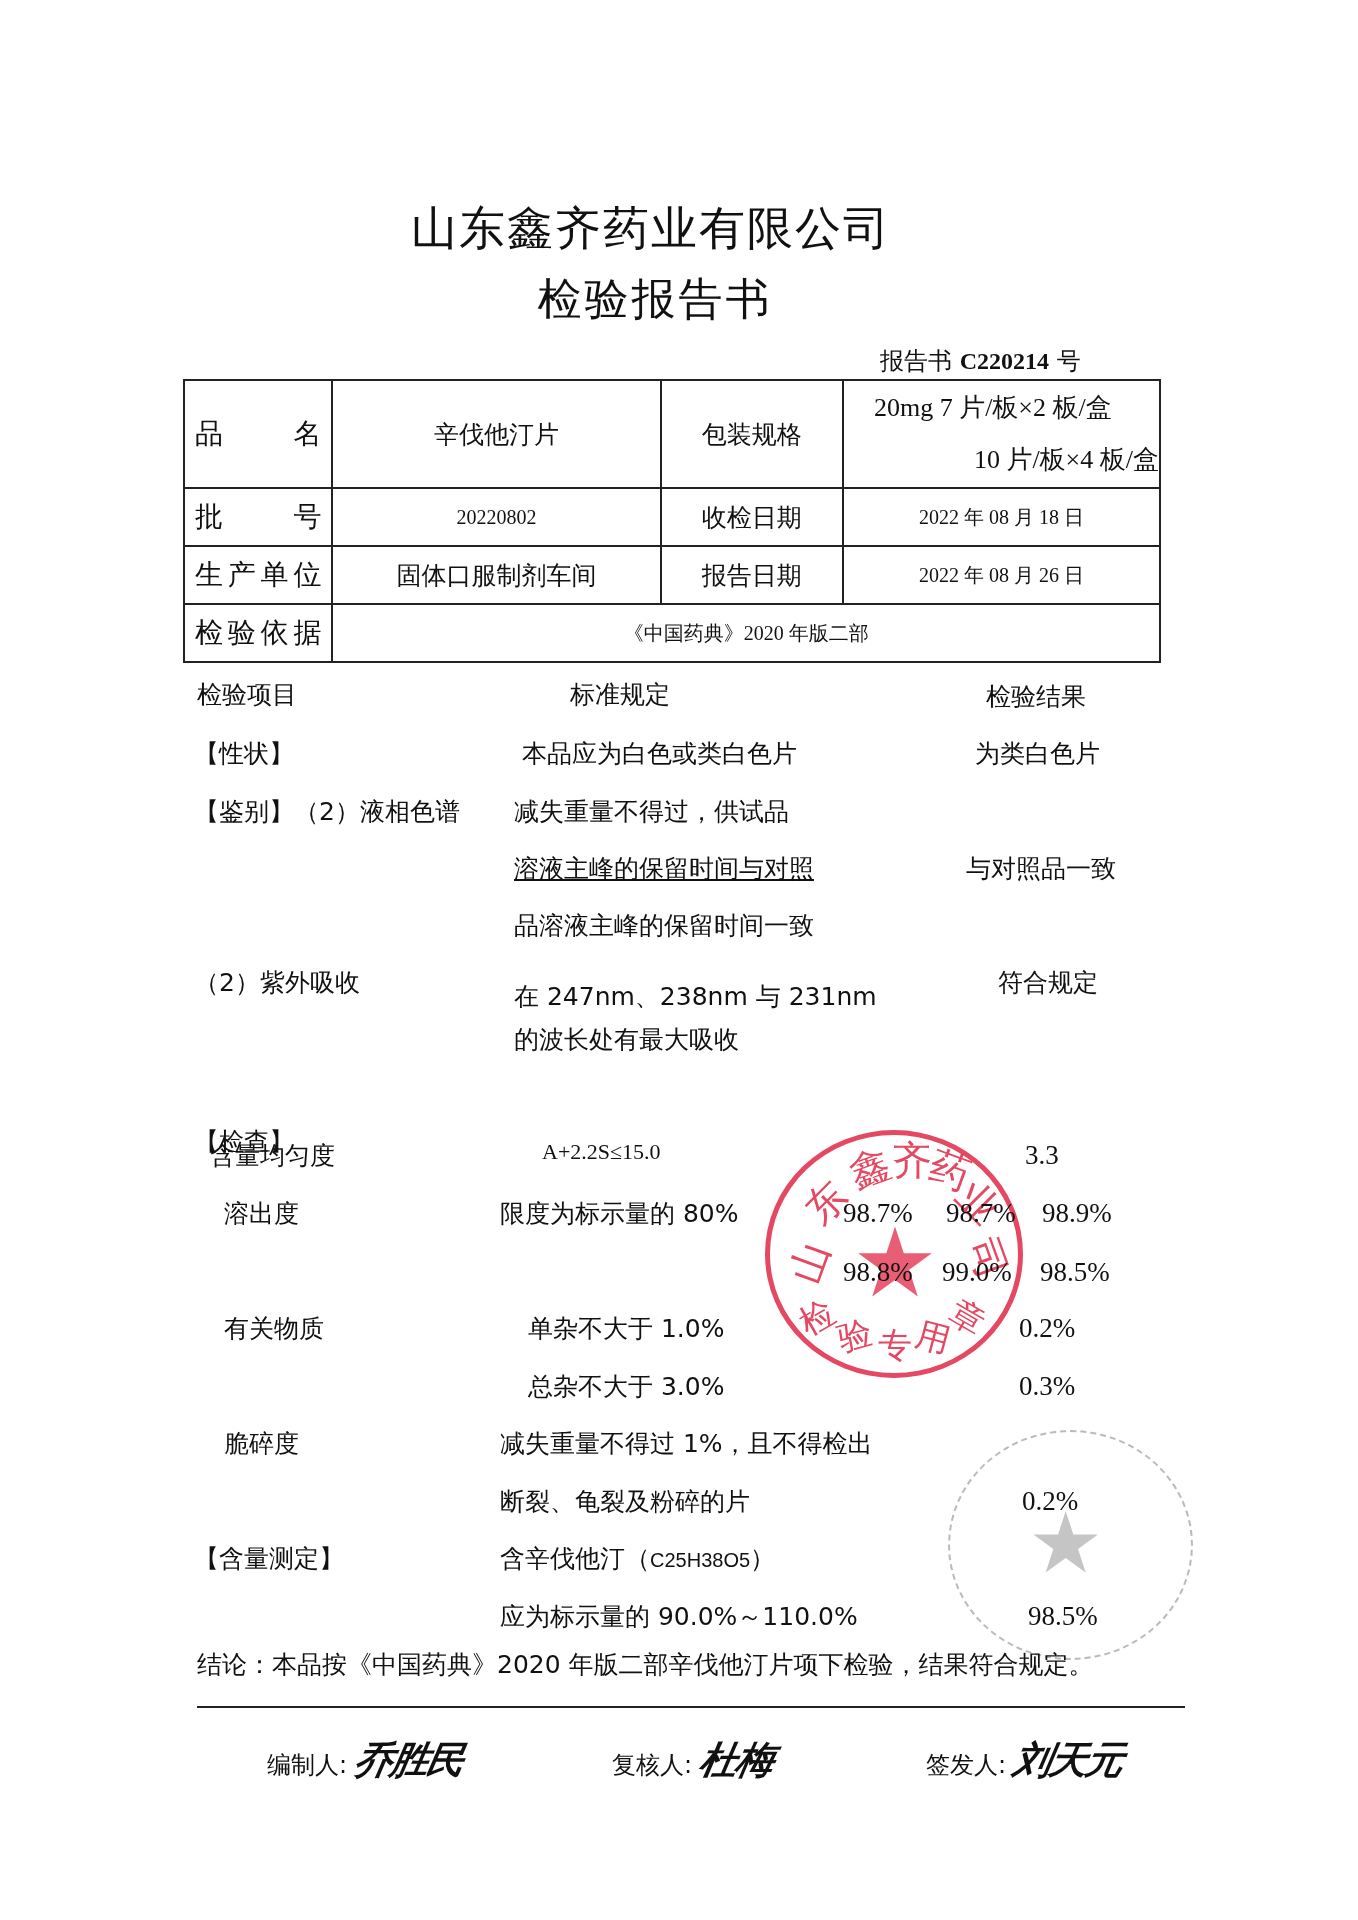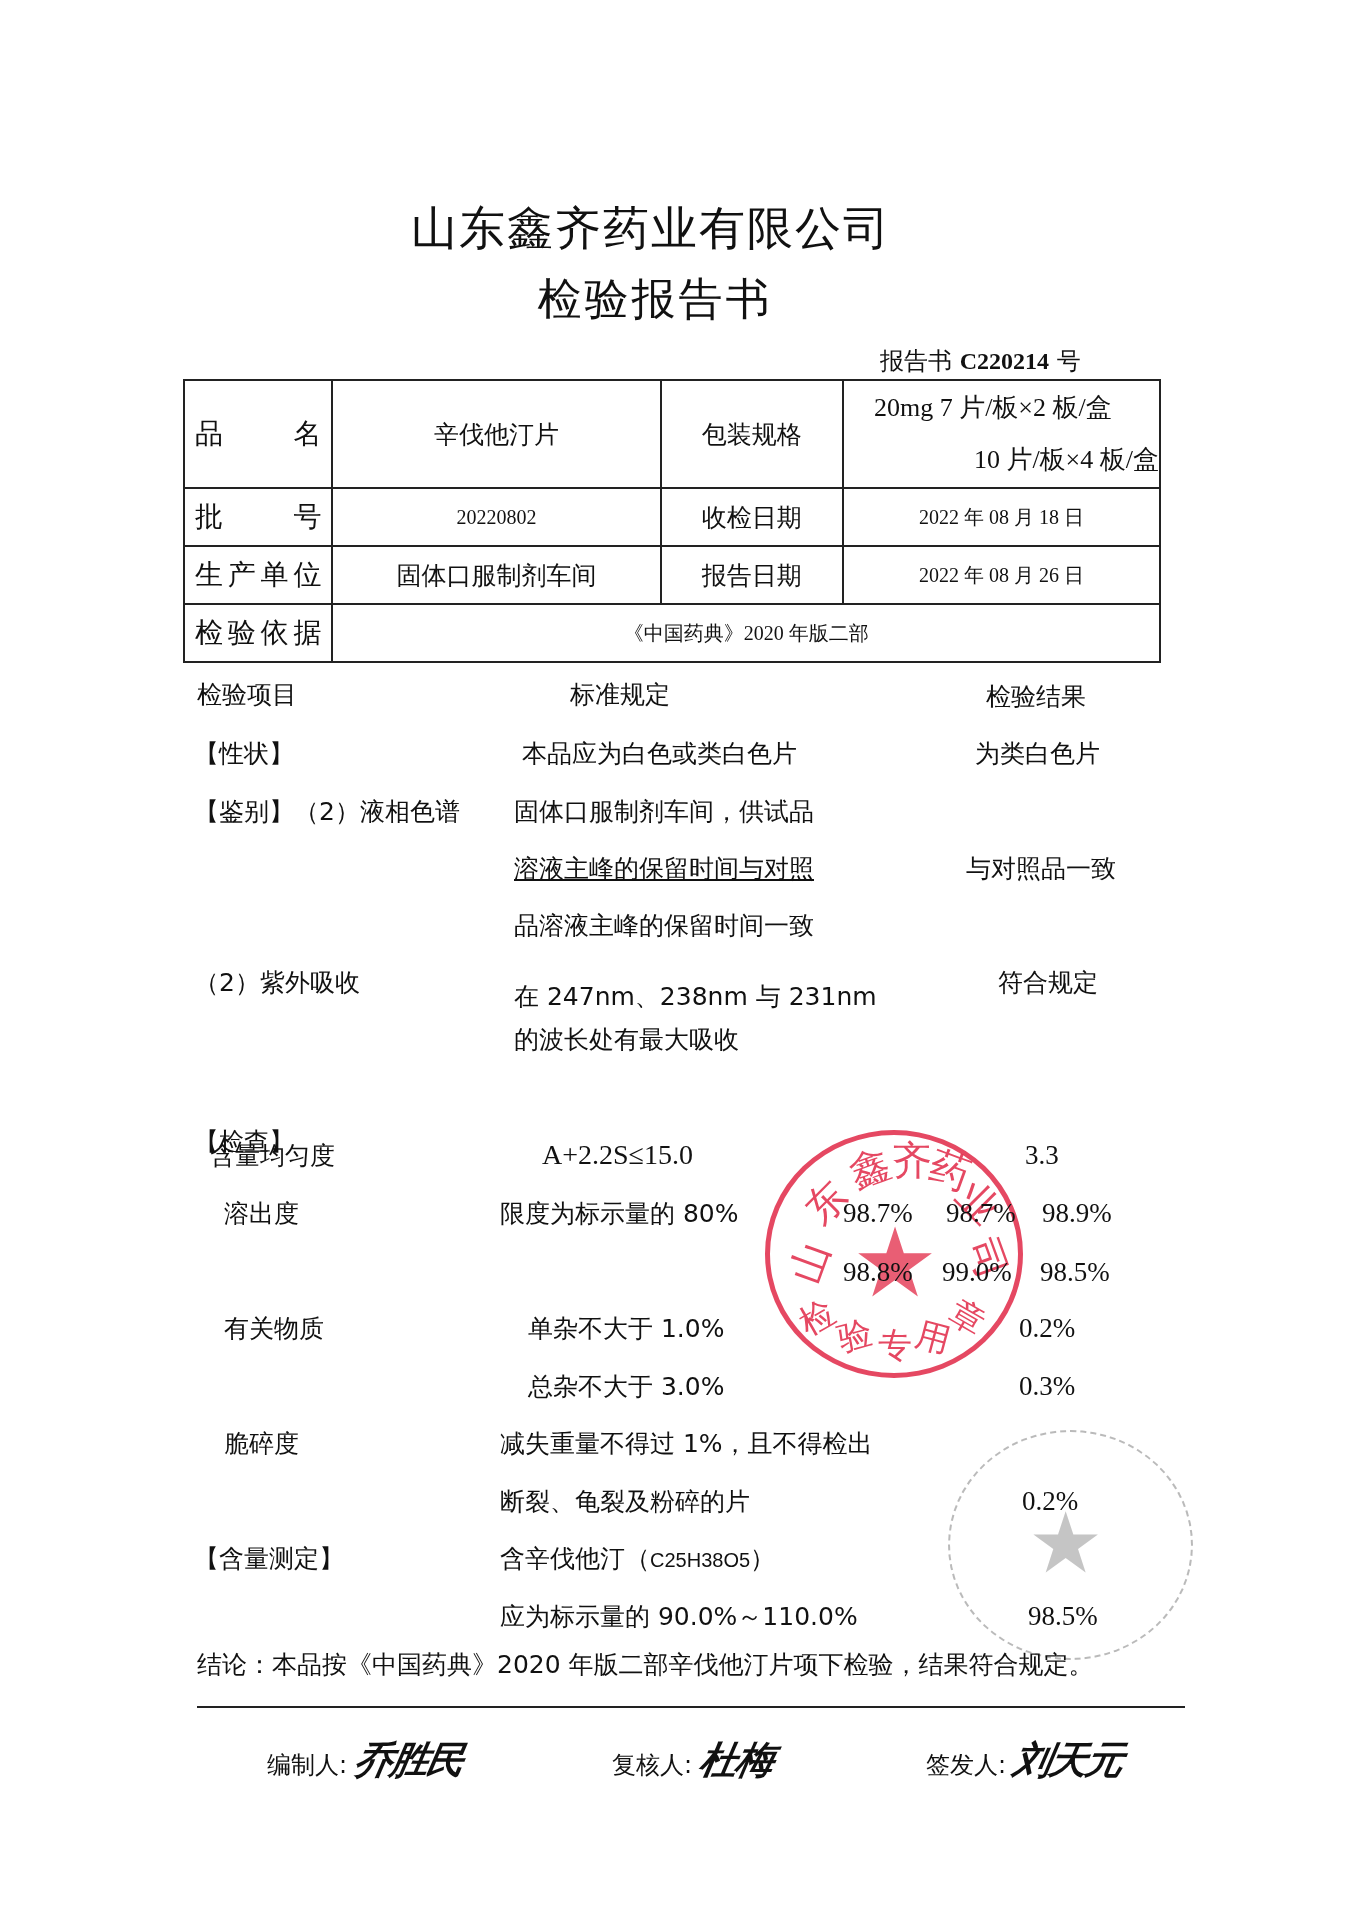--- a/index.html
+++ b/index.html
@@ -14,21 +14,21 @@
   .reportno b { font-family: "Liberation Serif", serif; }
 
   table.info { position: absolute; left: 183px; top: 379px; width: 978px; border-collapse: collapse; font-size: 25px; }
   table.info td { border: 2px solid #222; padding: 0 10px; height: 56px; text-align: center; font-family: "DejaVu Sans", sans-serif; }
   table.info td.num { font-family: "Liberation Serif", serif; font-size: 20px; }
   table.info td.lbl { text-align: justify; text-align-last: justify; width: 110px; font-size: 28px; }
   .spec-line { display: block; line-height: 52px; text-align: right; }
   .spec-line.first { text-align: left; padding-left: 30px; }
 
   .row { position: absolute; font-size: 25px; font-family: "DejaVu Sans", sans-serif; white-space: nowrap; }
-  .serif { font-family: "Liberation Serif", serif; font-size: 28px; }
+  .serif { font-family: "Liberation Serif", serif; font-size: 22px; }
   .hline { position: absolute; left: 197px; top: 1706px; width: 988px; height: 2px; background: #222; }
 
   .sig { position: absolute; top: 1735px; font-size: 24px; font-family: "DejaVu Sans", sans-serif; }
   .sig .hand { font-family: "DejaVu Serif", serif; font-size: 38px; font-style: italic; font-weight: bold; transform: skewX(-10deg); display: inline-block; letter-spacing: -2px; }
 
   .stamp-red {
     position: absolute; left: 765px; top: 1130px; width: 258px; height: 248px; border-radius: 50%;
     border: 5px solid rgba(225,40,70,0.85); box-sizing: border-box; pointer-events: none;
   }
   .stamp-red .ring-text { position: absolute; color: rgba(225,40,70,0.85); font-size: 40px; font-family: "DejaVu Sans", sans-serif; }
@@ -83,21 +83,21 @@
 
 <div class="row" style="left:197px; top:678px;">检验项目</div>
 <div class="row" style="left:570px; top:678px;">标准规定</div>
 <div class="row" style="left:986px; top:680px;">检验结果</div>
 
 <div class="row" style="left:194px; top:737px;">【性状】</div>
 <div class="row" style="left:522px; top:737px;">本品应为白色或类白色片</div>
 <div class="row" style="left:975px; top:737px;">为类白色片</div>
 
 <div class="row" style="left:194px; top:795px;">【鉴别】（2）液相色谱</div>
-<div class="row" style="left:514px; top:795px;">固体口服制剂车间，供试品</div>
+<div class="row" style="left:514px; top:795px;">减失重量不得过，供试品</div>
 <div class="row" style="left:514px; top:852px;text-decoration:underline;">溶液主峰的保留时间与对照</div>
 <div class="row" style="left:514px; top:909px;">品溶液主峰的保留时间一致</div>
 <div class="row" style="left:966px; top:852px;">与对照品一致</div>
 
 <div class="row" style="left:194px; top:966px;">（2）紫外吸收</div>
 <div class="row" style="left:514px; top:966px;margin-top:14px;">在 247nm、238nm 与 231nm</div>
 <div class="row" style="left:514px; top:1023px;">的波长处有最大吸收</div>
 <div class="row" style="left:998px; top:966px;">符合规定</div>
 
 <div class="row" style="left:194px; top:1081px;margin-top:44px;">【检查】</div>

